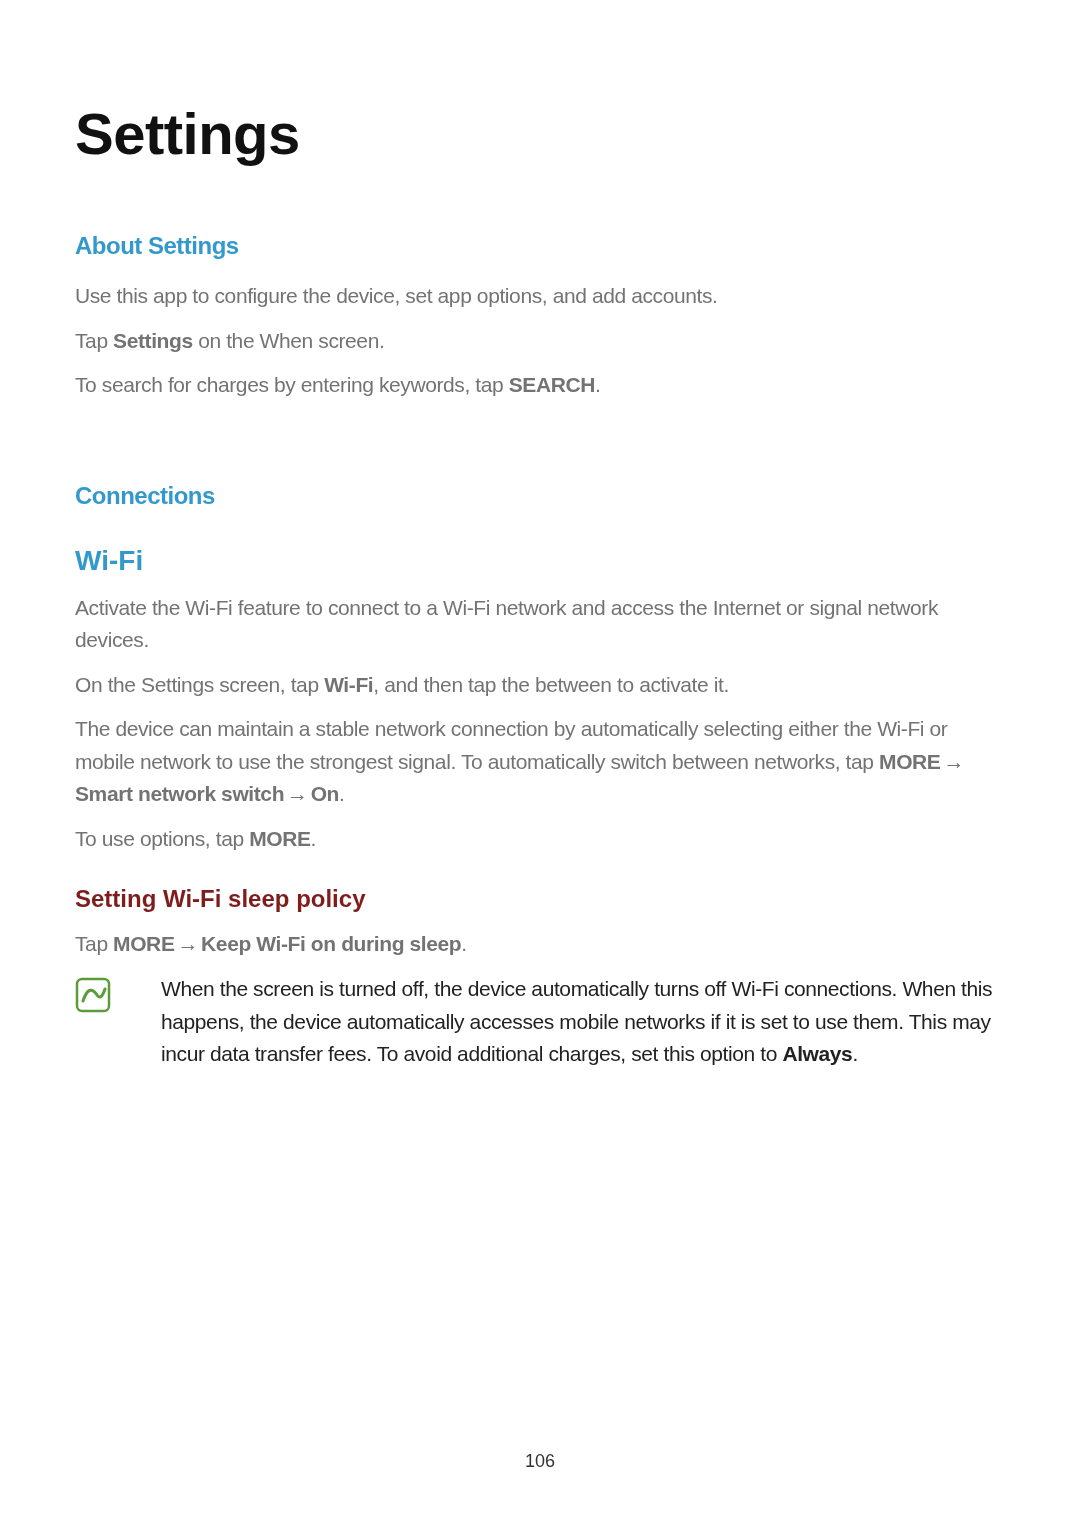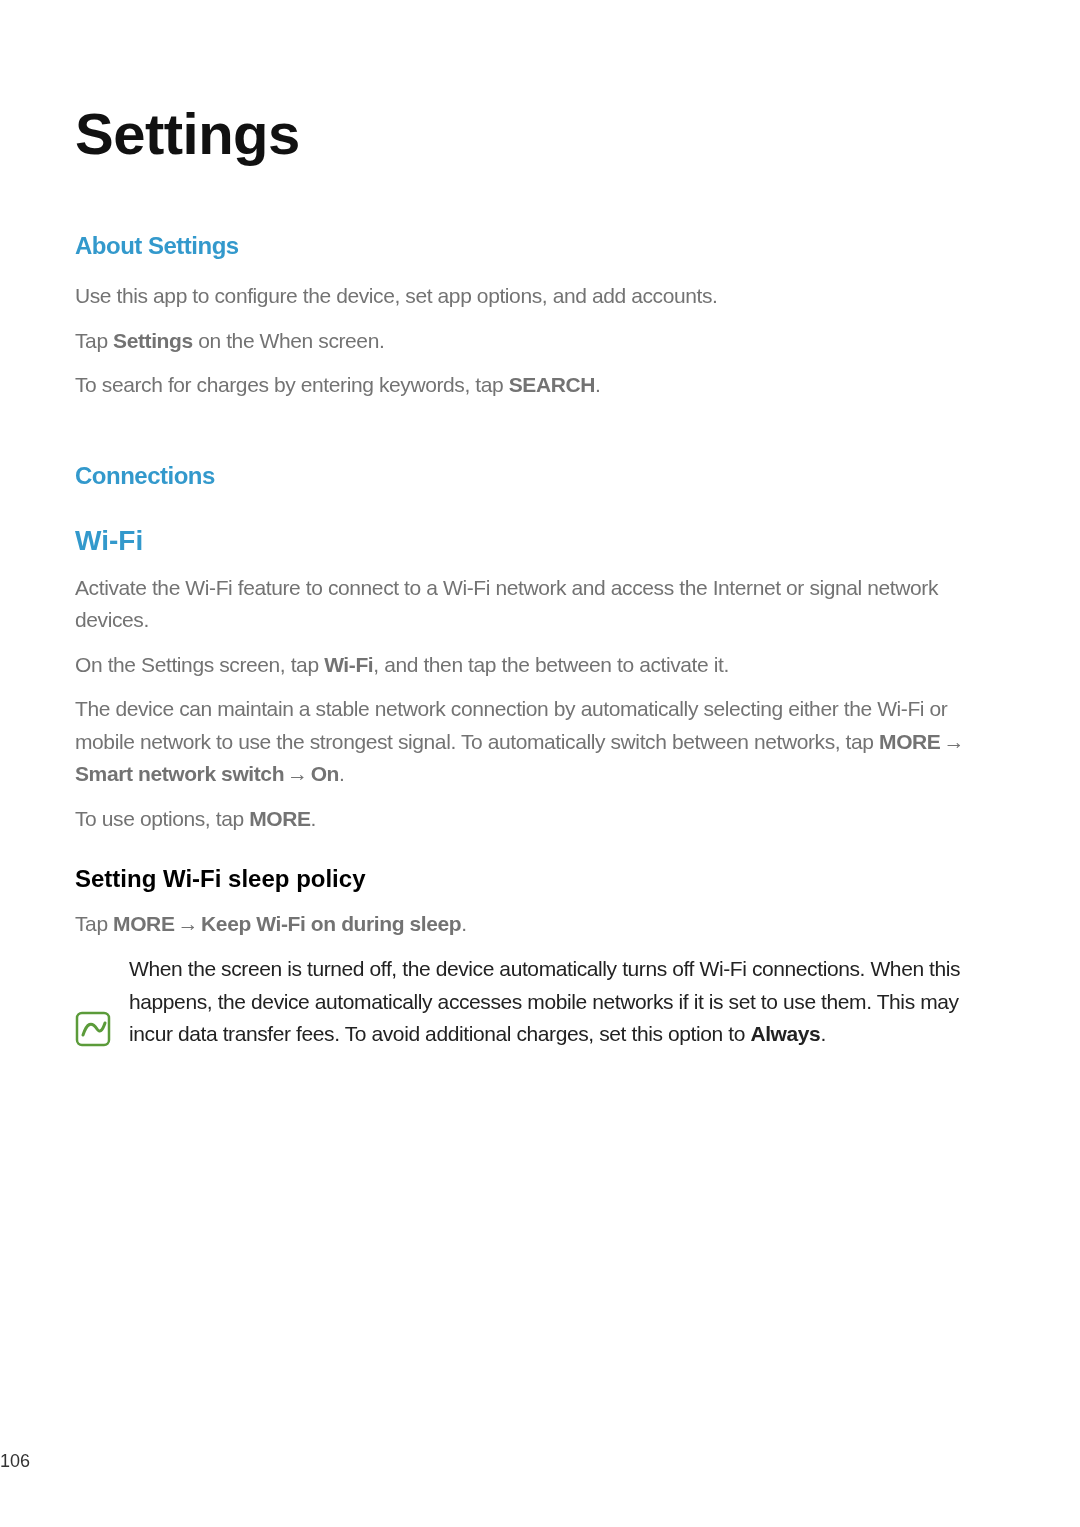--- a/index.html
+++ b/index.html
@@ -23,72 +23,73 @@
       letter-spacing: -0.5px;
     }
     .section-heading {
       font-size: 24px;
       font-weight: 700;
       color: #3399cc;
       margin-bottom: 20px;
       letter-spacing: -0.5px;
     }
     .section-heading.connections {
-      margin-top: 60px;
+      margin-top: 80px;
       margin-bottom: 35px;
     }
     .subsection-heading {
       font-size: 28px;
       font-weight: 600;
       color: #3399cc;
       margin-bottom: 15px;
     }
     .subsection-heading-dark {
       font-size: 24px;
       font-weight: 700;
-      color: #000000;
+      color: #7f1d1d;
       margin-top: 30px;
       margin-bottom: 15px;
     }
     .body-text {
       font-size: 21px;
       color: #737373;
       line-height: 1.55;
       margin-bottom: 12px;
       letter-spacing: -0.4px;
     }
     .bold {
       font-weight: 700;
     }
     .arrow {
       display: inline-block;
       padding: 0 3px;
     }
     .note-block {
       display: flex;
-      align-items: flex-end;
+      align-items: flex-start;
       margin-top: 12px;
+      gap: 32px;
     }
     .note-icon-wrap {
       flex-shrink: 0;
       margin-right: 18px;
       margin-top: 4px;
     }
     .note-text {
       font-size: 21px;
       color: #222;
       line-height: 1.55;
       letter-spacing: -0.4px;
     }
     .page-number {
       position: absolute;
       bottom: 55px;
       left: 0;
       right: 0;
-      text-align: left;
+      text-align: center;
       font-size: 18px;
       color: #333;
     }
   </style>
 </head>
 <body>
 
 <h1 class="page-title">Settings</h1>
 
 <h2 class="section-heading">About Settings</h2>

